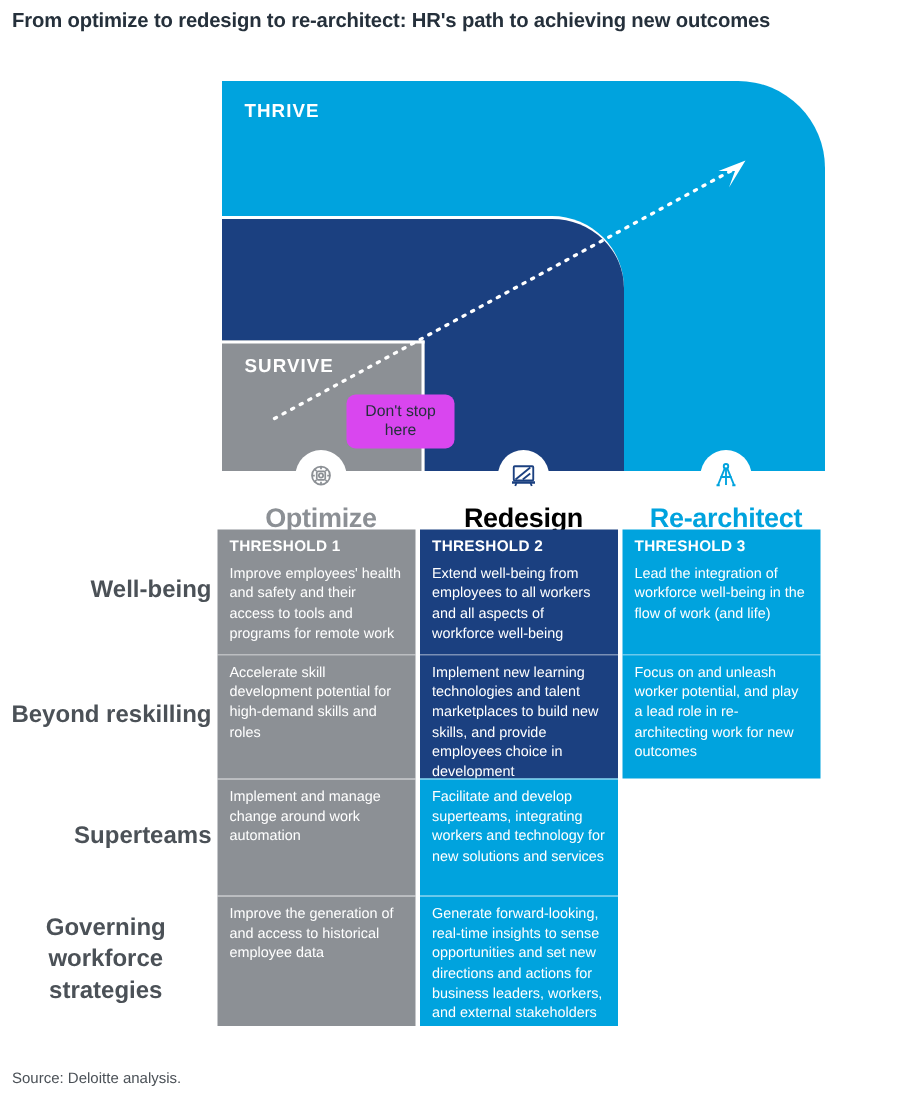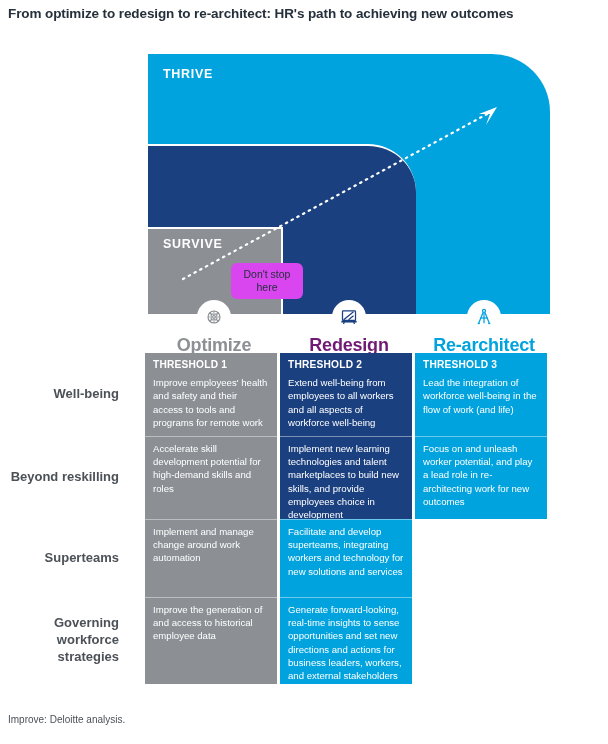--- a/index.html
+++ b/index.html
@@ -148,24 +148,24 @@
     width: 608px;
   }
   .row {
     position: relative;
     display: flex;
     align-items: stretch;
   }
   .row-label {
     width: 145px;
     flex: 0 0 145px;
-    text-align: right;
-    padding-right: 26px;
-    box-sizing: border-box;
-    font-size: 13px;
+    text-align: center;
+    padding-right: 4px;
+    box-sizing: border-box;
+    font-size: 16px;
     font-weight: bold;
     color: #4b5157;
     display: flex;
     align-items: center;
     justify-content: flex-end;
     line-height: 1.3;
   }
   .cell {
     width: 132px;
     flex: 0 0 132px;
@@ -248,21 +248,21 @@
     <div class="col-icon">
       <svg width="20" height="20" viewBox="0 0 24 24" fill="none" stroke="#1b4080" stroke-width="1.5">
         <rect x="4.2" y="4.6" width="15.6" height="11.4" rx="0.8"></rect>
         <line x1="5.6" y1="15.2" x2="17.4" y2="5.6"></line>
         <line x1="11.4" y1="15.2" x2="17.4" y2="10.4"></line>
         <line x1="2.8" y1="17.6" x2="21.2" y2="17.6" stroke-width="2.1"></line>
         <line x1="6.4" y1="17.8" x2="5.4" y2="20.4"></line>
         <line x1="17.6" y1="17.8" x2="18.6" y2="20.4"></line>
       </svg>
     </div>
-    <div class="col-name" style="color:#701a75;text-align:center;">Redesign</div>
+    <div class="col-name" style="color:#000000;text-align:center;">Redesign</div>
   </div>
 
   <div class="col-head" style="left:418px;">
     <div class="col-icon">
       <svg width="20" height="20" viewBox="0 0 24 24" fill="none" stroke="#00a3de" stroke-width="1.5">
         <circle cx="12" cy="4.6" r="1.8"></circle>
         <line x1="11.0" y1="6.3" x2="5.6" y2="19.6"></line>
         <line x1="13.0" y1="6.3" x2="18.4" y2="19.6"></line>
         <line x1="12" y1="6.4" x2="12" y2="19.6"></line>
         <line x1="7.6" y1="13.2" x2="16.4" y2="13.2"></line>
@@ -319,13 +319,13 @@
     <div class="row-label">Governing workforce strategies</div>
     <div class="cell sep" style="background:#8c9095;height:87px;">
       <span>Improve the generation of and access to historical employee data</span>
     </div>
     <div class="cell sep" style="background:#00a3de;height:87px;">
       <span>Generate forward-looking, real-time insights to sense opportunities and set new directions and actions for business leaders, workers, and external stakeholders</span>
     </div>
   </div>
 </div>
 
-<div id="source">Improve: Deloitte analysis.</div>
+<div id="source">Source: Deloitte analysis.</div>
 
 </body></html>

